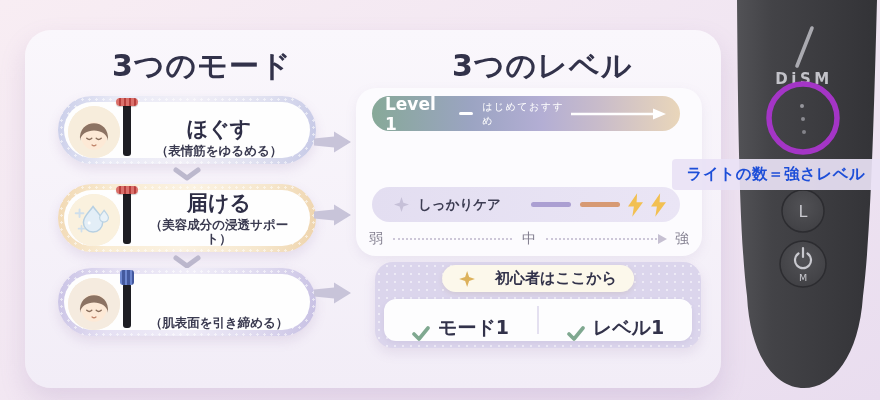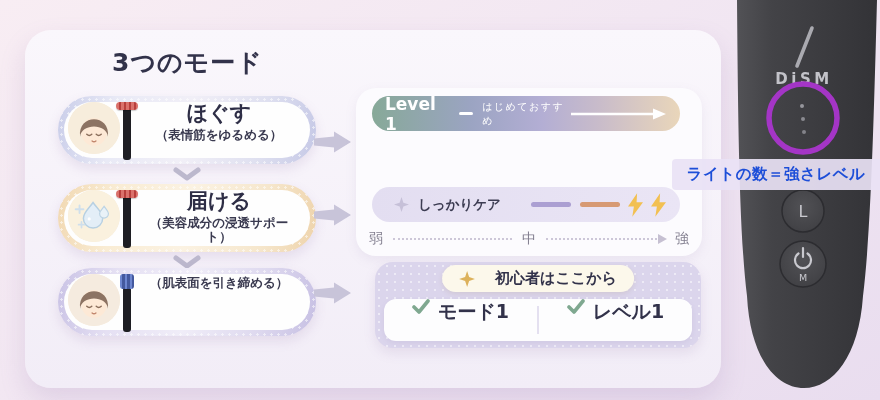--- a/index.html
+++ b/index.html
@@ -1,35 +1,35 @@
 <!DOCTYPE html>
 <html><head>
 <meta charset="utf-8">
 <style>
   html,body{margin:0;padding:0;}
   .stage{position:relative;width:880px;height:400px;overflow:hidden;
     background:linear-gradient(150deg,#f8edf3,#f1e6f2 50%,#e9ddef);
     font-family:"DejaVu Sans","Liberation Sans",sans-serif;}
   .panel{position:absolute;left:25px;top:30px;width:696px;height:358px;border-radius:26px;
     background:linear-gradient(180deg,#faf7fc,#f2edf7);box-shadow:0 12px 26px rgba(150,120,175,.20);}
-  .title{position:absolute;font-size:25px;font-weight:bold;color:#32324a;letter-spacing:1px;}
+  .title{position:absolute;font-size:30px;font-weight:bold;color:#32324a;letter-spacing:1px;}
   .modes-title{left:112px;top:46px;}
   .levels-title{left:452px;top:46px;}
 
   
   .mode-card{position:absolute;left:58px;width:258px;height:68px;border-radius:38px;padding:6px;
     box-sizing:border-box;box-shadow:0 5px 12px rgba(140,115,170,.16);
     background-size:7px 7px,100% 100%;}
   .mc1{background-image:radial-gradient(rgba(255,255,255,.55) 1px,transparent 1.3px),
     linear-gradient(100deg,#c9cde9,#e9eaf6 22%,#f1eff7 50%,#dfe0f0 78%,#c5c8e6);}
   .mc2{background-image:radial-gradient(rgba(255,255,255,.55) 1px,transparent 1.3px),
     linear-gradient(100deg,#f1d8b2,#f9ecd4 22%,#fbf2e2 50%,#f6e7cd 78%,#eed3ab);}
   .mc3{background-image:radial-gradient(rgba(255,255,255,.55) 1px,transparent 1.3px),
     linear-gradient(100deg,#c9c2e5,#e5e0f3 22%,#f0edf8 50%,#ded9ef 78%,#c6bfe3);}
-  .mode-inner{height:100%;background:#fefefe;border-radius:32px;display:flex;align-items:flex-start;
+  .mode-inner{height:100%;background:#fefefe;border-radius:32px;display:flex;align-items:flex-end;
     padding:0 10px 0 4px;box-sizing:border-box;}
   .avatar{width:52px;height:52px;border-radius:50%;overflow:hidden;flex:none;background:#f6ecdb;}
   .wand{width:22px;height:60px;position:relative;flex:none;margin-left:-4px;}
   .wand .bar{position:absolute;left:7px;top:5px;width:8px;height:53px;background:#1d1d22;border-radius:3px;}
   .wand .bar.short{top:13px;height:45px;}
   .wand .headr{position:absolute;left:0;top:0;width:22px;height:8px;border-radius:4px;
     background:repeating-linear-gradient(90deg,#da716b 0 3px,#b83f3c 3px 5px);box-shadow:0 1px 1px rgba(0,0,0,.2);}
   .wand .headb{position:absolute;left:4px;top:0;width:14px;height:15px;border-radius:3px;
     background:repeating-linear-gradient(90deg,#6d86cf 0 2.5px,#44599e 2.5px 5px);}
   .mode-text{flex:1;text-align:center;line-height:1.12;}
@@ -67,37 +67,38 @@
 
   
   .beginner{position:absolute;left:375px;top:262px;width:326px;height:86px;border-radius:18px;
     background-color:#dbd5ec;background-image:radial-gradient(rgba(255,255,255,.5) 1px,transparent 1.3px);
     background-size:8px 8px;box-shadow:0 5px 12px rgba(140,115,170,.15);}
   .badge{position:absolute;left:50%;transform:translateX(-50%);top:3px;background:#fcf8eb;
     border-radius:16px;padding:4px 17px;display:flex;align-items:center;gap:20px;font-size:15px;
     font-weight:bold;color:#32324a;white-space:nowrap;box-shadow:0 2px 5px rgba(150,120,80,.14);}
   .combo{position:absolute;left:9px;right:9px;top:37px;height:42px;background:#fdfdfe;
     border-radius:12px;display:flex;align-items:stretch;box-shadow:0 2px 5px rgba(120,100,160,.10);}
-  .cell{flex:1;display:flex;align-items:flex-start;justify-content:center;gap:8px;font-size:19px;
+  .cell{flex:1;display:flex;align-items:flex-end;justify-content:center;gap:8px;font-size:19px;
     font-weight:bold;color:#32324a;}
   .vdiv{width:2px;background:#e4e0f0;margin:7px 0;}
 
   
   .device{position:absolute;left:725px;top:0;}
   .annotation{position:absolute;left:672px;top:159px;width:208px;height:31px;
     background:rgba(233,226,245,.92);border-radius:4px 0 0 4px;display:flex;align-items:center;
     justify-content:center;font-size:15.5px;font-weight:bold;color:#1d4ed8;letter-spacing:.5px;}
 </style>
 </head>
 <body>
 
 <div class="stage">
   <div class="panel"></div>
 
   <div class="title modes-title">3つのモード</div>
+  <div class="title levels-title">3つのレベル</div>
 
   <div class="mode-card mc1" style="top:96px">
     <div class="mode-inner">
       <span class="avatar">
         <svg width="52" height="52" viewBox="0 0 54 54">
           <circle cx="27" cy="27" r="27" fill="#f7eddc"></circle>
           <ellipse cx="27" cy="31" rx="13.5" ry="14.5" fill="#fde9d6"></ellipse>
           <path d="M12.5 36 C10 12 44 12 41.5 36 C40 22 14 22 12.5 36 Z" fill="#8c7363"></path>
           <path d="M19.5 33.5 q2.6 2.4 5.2 0" stroke="#8a6e5b" stroke-width="1.5" fill="none" stroke-linecap="round"></path>
           <path d="M29.3 33.5 q2.6 2.4 5.2 0" stroke="#8a6e5b" stroke-width="1.5" fill="none" stroke-linecap="round"></path>

